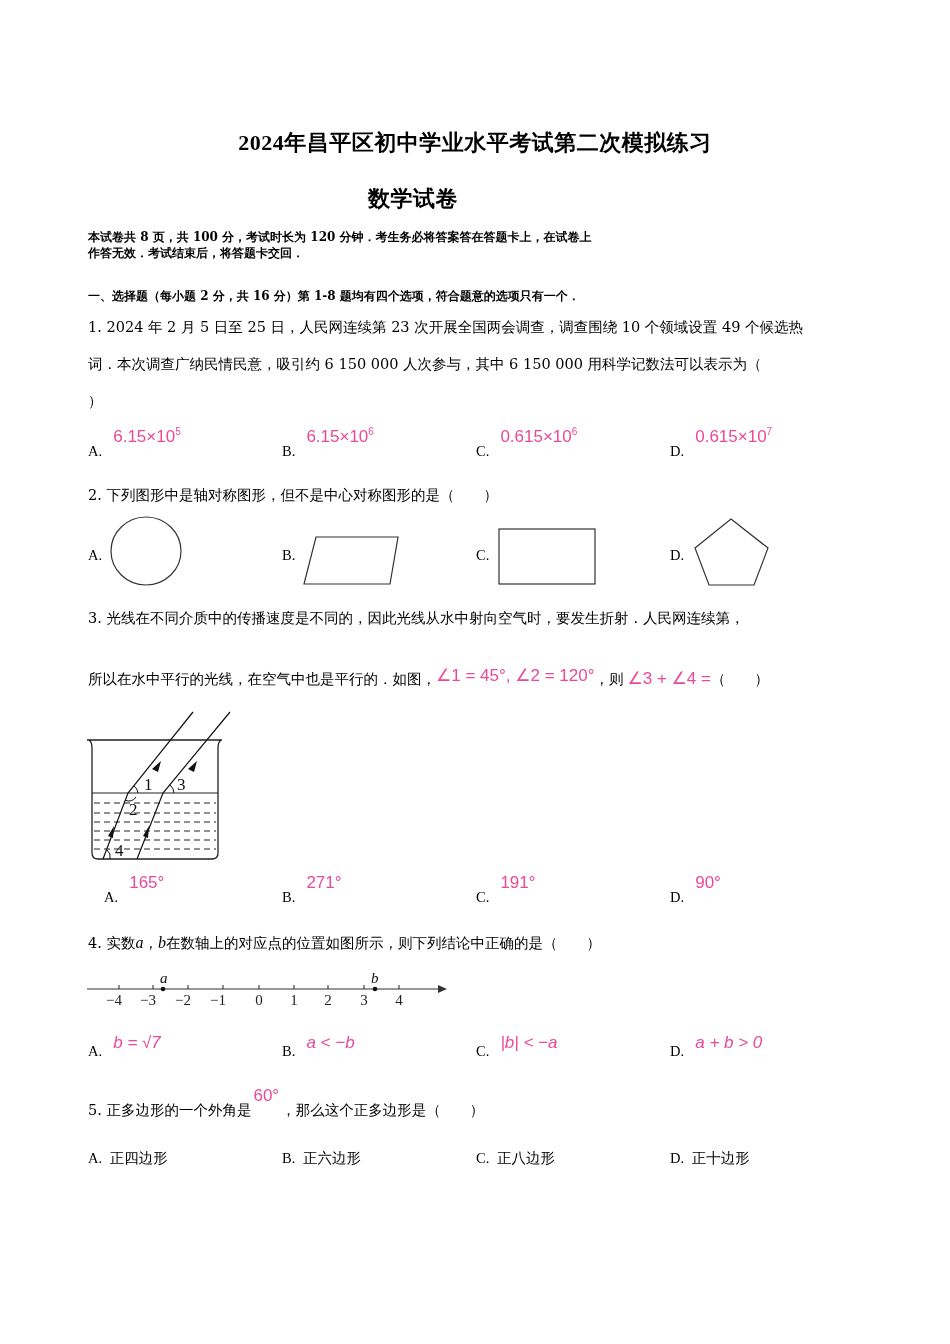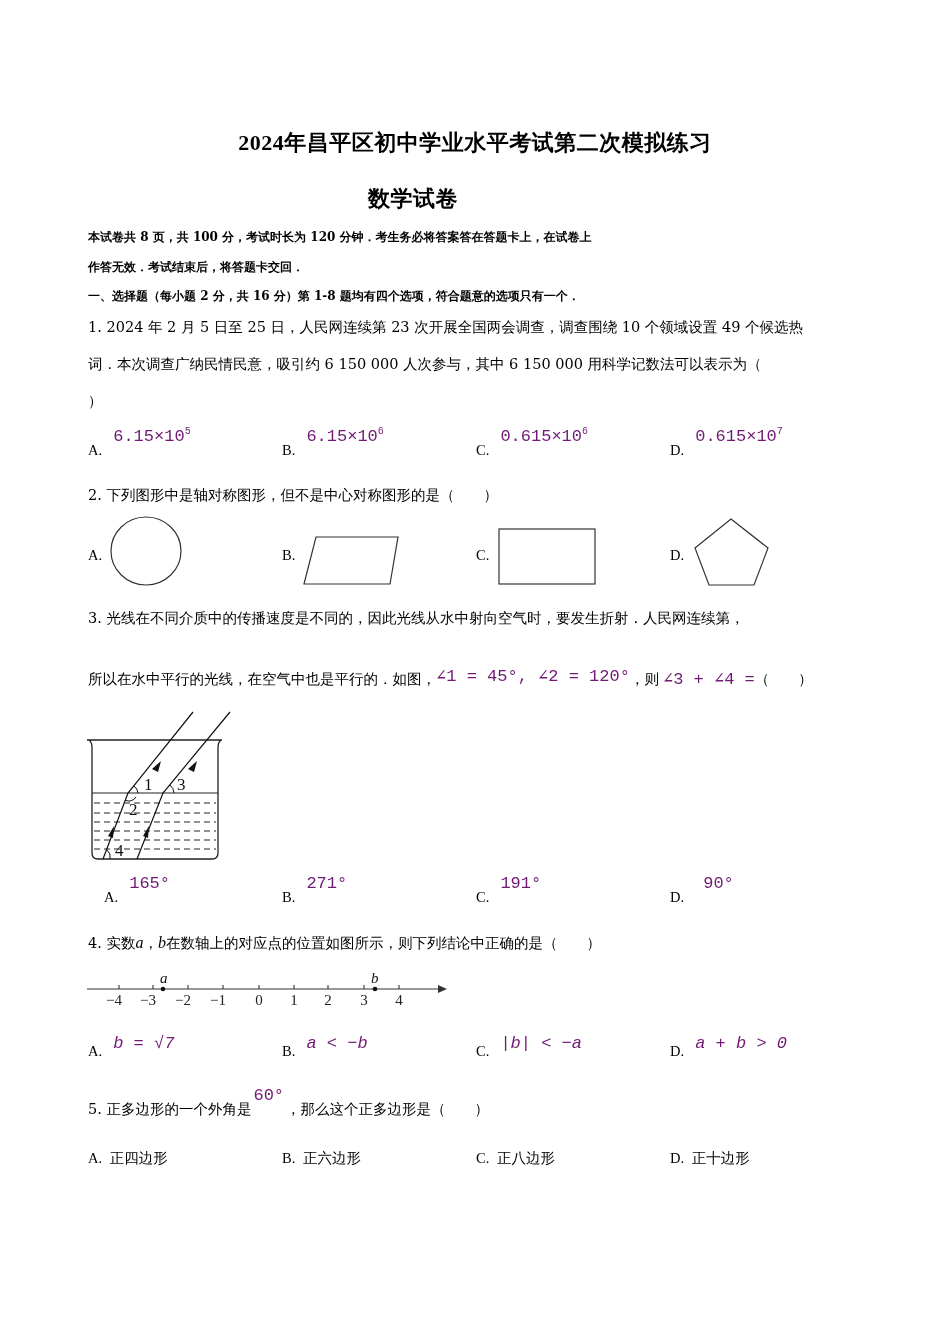--- a/index.html
+++ b/index.html
@@ -1,34 +1,34 @@
 <!DOCTYPE html>
 <html><head>
 <meta charset="utf-8">
 <style>
   html, body { margin: 0; padding: 0; background: #ffffff; }
   body { width: 950px; height: 1344px; position: relative; font-family: "DejaVu Serif", "Liberation Serif", serif; color: #000; overflow: hidden; }
   .abs { position: absolute; white-space: nowrap; }
   .title { font-family: "Liberation Serif", "DejaVu Serif", serif; font-weight: bold; font-size: 22px; letter-spacing: 0.5px; }
   .bold { font-weight: bold; font-size: 12px; }
   .txt { font-size: 14.5px; }
-  .math { font-family: Liberation Mono, monospace; font-size: 17px; color: #701a75; }
+  .math { font-family: Liberation Sans, sans-serif; font-size: 17px; color: #ec4899; }
   .mathi { font-style: italic; }
   .opt { font-size: 14.5px; font-family: "Liberation Serif", "DejaVu Serif", serif; }
   sup { font-size: 10px; vertical-align: 7px; }
   svg { position: absolute; overflow: visible; }
 </style>
 </head>
 <body>
 
 <div class="abs title" style="left:0;width:950px;text-align:center;top:128px;">2024年昌平区初中学业水平考试第二次模拟练习</div>
 <div class="abs title" style="left:0;width:826px;text-align:center;top:184px;">数学试卷</div>
 
 <div class="abs bold" style="left:88px;top:229px;">本试卷共 8 页，共 100 分，考试时长为 120 分钟．考生务必将答案答在答题卡上，在试卷上</div>
-<div class="abs bold" style="left:88px;top:259px;text-align:center;">作答无效．考试结束后，将答题卡交回．</div>
+<div class="abs bold" style="left:88px;top:245px;text-align:center;">作答无效．考试结束后，将答题卡交回．</div>
 <div class="abs bold" style="left:88px;top:288px;">一、选择题（每小题 2 分，共 16 分）第 1-8 题均有四个选项，符合题意的选项只有一个．</div>
 
 <div>
   <div class="abs txt" style="left:88px;top:318px;">
     <span>1.</span>
     <span>2024 年 2 月 5 日至 25 日，人民网连续第 23 次开展全国两会调查，调查围绕 10 个领域设置 49 个候选热</span>
   </div>
   <div class="abs txt" style="left:88px;top:355px;">词．本次调查广纳民情民意，吸引约 6 150 000 人次参与，其中 6 150 000 用科学记数法可以表示为（</div>
   <div class="abs txt" style="left:88px;top:392px;">）</div>
 
@@ -119,21 +119,21 @@
   <div class="abs" style="left:282px;top:873px;">
     <span class="opt" style="position:relative;top:14px;">B.</span>
     <span class="math" style="margin-left:6px;">271°</span>
   </div>
   <div class="abs" style="left:476px;top:873px;">
     <span class="opt" style="position:relative;top:14px;">C.</span>
     <span class="math" style="margin-left:6px;">191°</span>
   </div>
   <div class="abs" style="left:670px;top:873px;">
     <span class="opt" style="position:relative;top:14px;">D.</span>
-    <span class="math" style="margin-left:14px;text-align:center;">90°</span>
+    <span class="math" style="margin-left:6px;text-align:center;">90°</span>
   </div>
 </div>
 
 <div>
   <div class="abs txt" style="left:88px;top:934px;">
     <span>4.</span>
     <span>实数</span><span class="mathi" style="font-family:'Liberation Serif',serif;font-size:16px;">a</span><span>，</span><span class="mathi" style="font-family:'Liberation Serif',serif;font-size:16px;">b</span><span>在数轴上的对应点的位置如图所示，则下列结论中正确的是（　　）</span>
   </div>
 
   <svg style="left:0;top:0;" width="950" height="1344">

